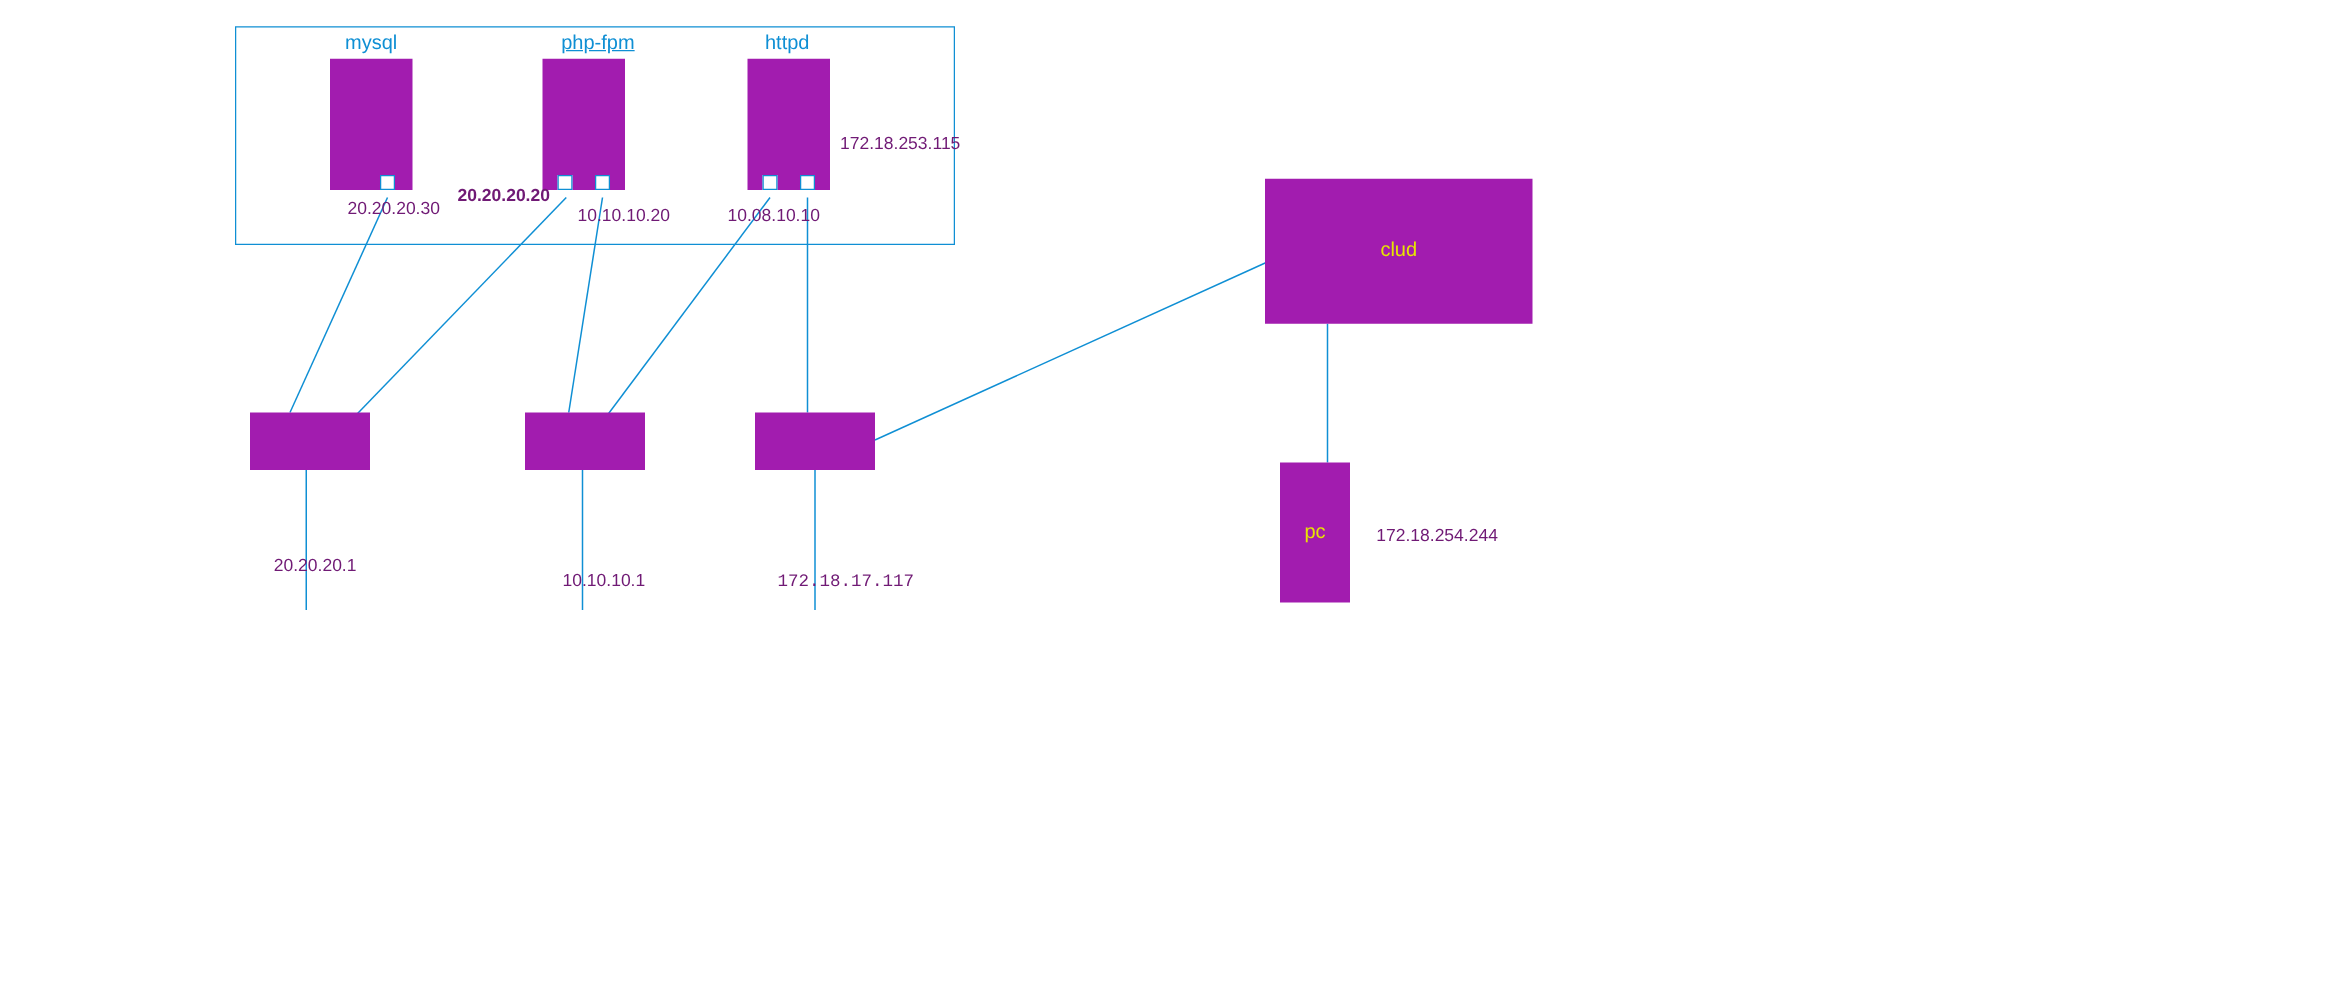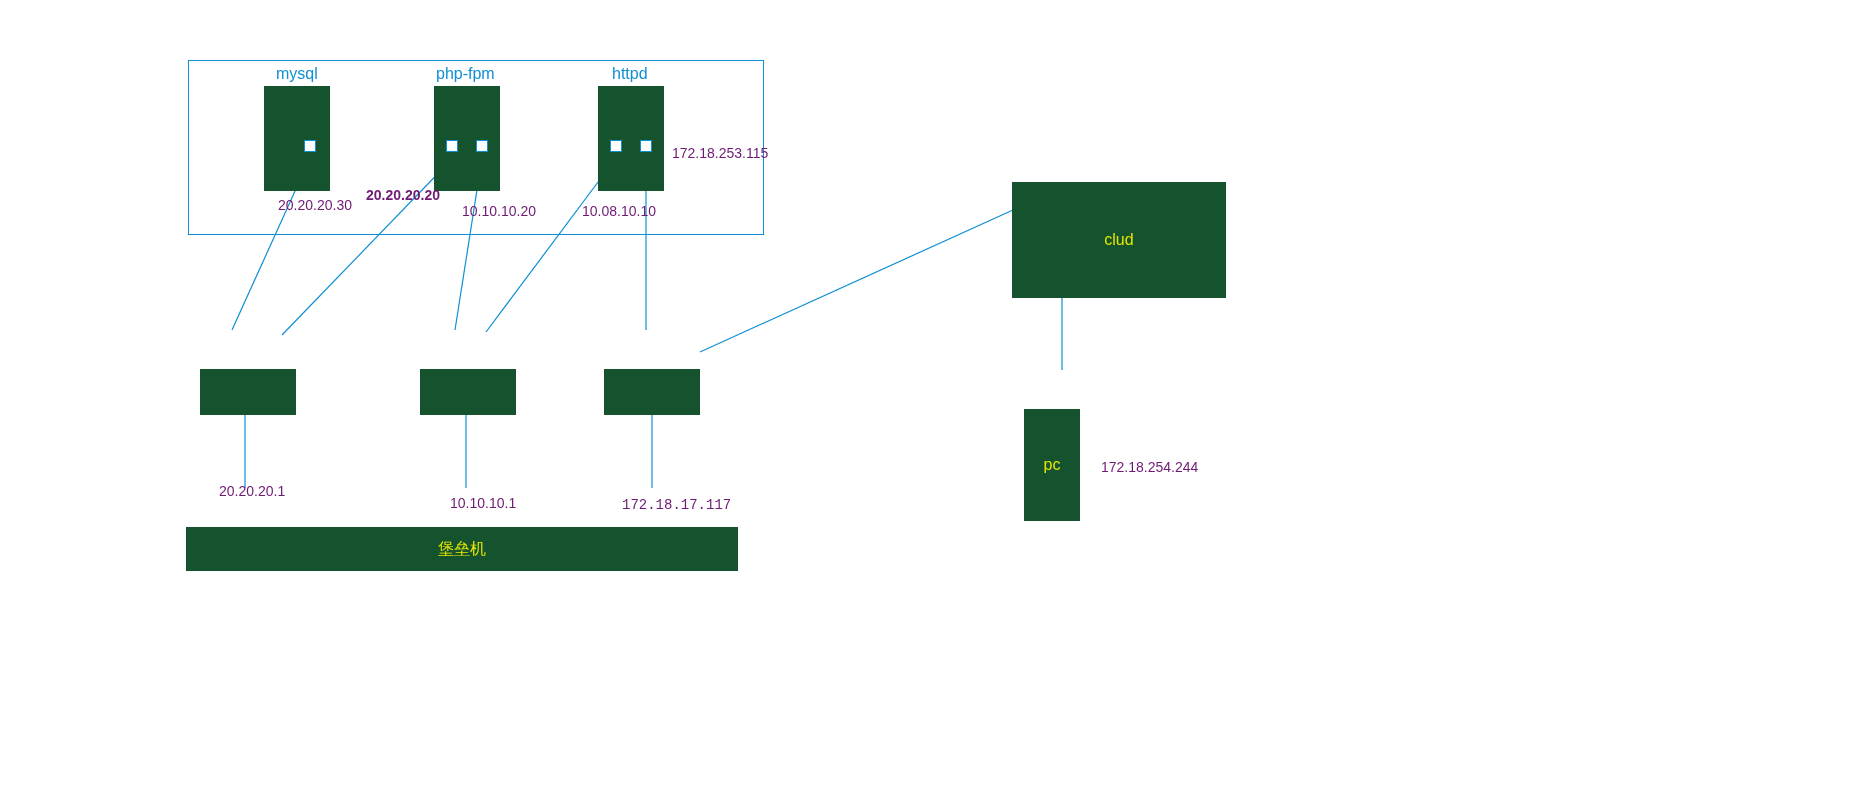--- a/index.html
+++ b/index.html
@@ -14,27 +14,26 @@
   }
   .canvas {
     position: absolute;
     left: 0; top: 0;
     width: 1862px;
     height: 787px;
   }
   .box {
     position: absolute;
     box-sizing: border-box;
-    margin-top: 39px;
   }
   .border-blue {
     border: 1px solid #0f8fd4;
   }
   .fill-blue {
-    background: #14532d;
+    background: #a21caf;
   }
   .label-blue {
     color: #0f8fd4;
     font-size: 16px;
   }
   .label-red {
     color: #701a75;
     font-size: 14px;
   }
   .label-yellow {
@@ -98,38 +97,35 @@
   <div class="box border-blue" style="left:188px; top:21px; width:576px; height:175px;"></div>
 
   <div class="box fill-blue" style="left:264px; top:47px; width:66px; height:105px;"></div>
   <div class="port" style="left:304px; top:140px;"></div>
   <div class="box label-blue" style="left:276px; top:26px;">mysql</div>
   <div class="box label-red" style="left:278px; top:158px;">20.20.20.30</div>
 
   <div class="box fill-blue" style="left:434px; top:47px; width:66px; height:105px;"></div>
   <div class="port" style="left:446px; top:140px;"></div>
   <div class="port" style="left:476px; top:140px;"></div>
-  <div class="box label-blue" style="left:436px; top:26px;">php-fpm</div>
+  <div class="box label-blue" style="left:449px; top:26px;text-decoration:underline;">php-fpm</div>
   <div class="box label-red" style="left:366px; top:148px;font-weight:bold;">20.20.20.20</div>
   <div class="box label-red" style="left:462px; top:164px;">10.10.10.20</div>
 
   <div class="box fill-blue" style="left:598px; top:47px; width:66px; height:105px;"></div>
   <div class="port" style="left:610px; top:140px;"></div>
   <div class="port" style="left:640px; top:140px;"></div>
   <div class="box label-blue" style="left:612px; top:26px;">httpd</div>
   <div class="box label-red" style="left:672px; top:106px;">172.18.253.115</div>
   <div class="box label-red" style="left:582px; top:164px;">10.08.10.10</div>
 
   <div class="box fill-blue" style="left:200px; top:330px; width:96px; height:46px;"></div>
   <div class="box fill-blue" style="left:420px; top:330px; width:96px; height:46px;"></div>
   <div class="box fill-blue" style="left:604px; top:330px; width:96px; height:46px;"></div>
 
-  <div class="box fill-blue center" style="left:186px; top:488px; width:552px; height:44px;">
-    <span class="label-yellow">堡垒机</span>
-  </div>
   <div class="box label-red" style="left:219px; top:444px;">20.20.20.1</div>
   <div class="box label-red" style="left:450px; top:456px;">10.10.10.1</div>
   <div class="box label-red" style="left:622px; top:458px;font-family:Liberation Mono, monospace;">172.18.17.117</div>
 
   <div class="box fill-blue center" style="left:1012px; top:143px; width:214px; height:116px;">
     <span class="label-yellow">clud</span>
   </div>
 
   <div class="box fill-blue center" style="left:1024px; top:370px; width:56px; height:112px;text-align:center;">
     <span class="label-yellow">pc</span>

